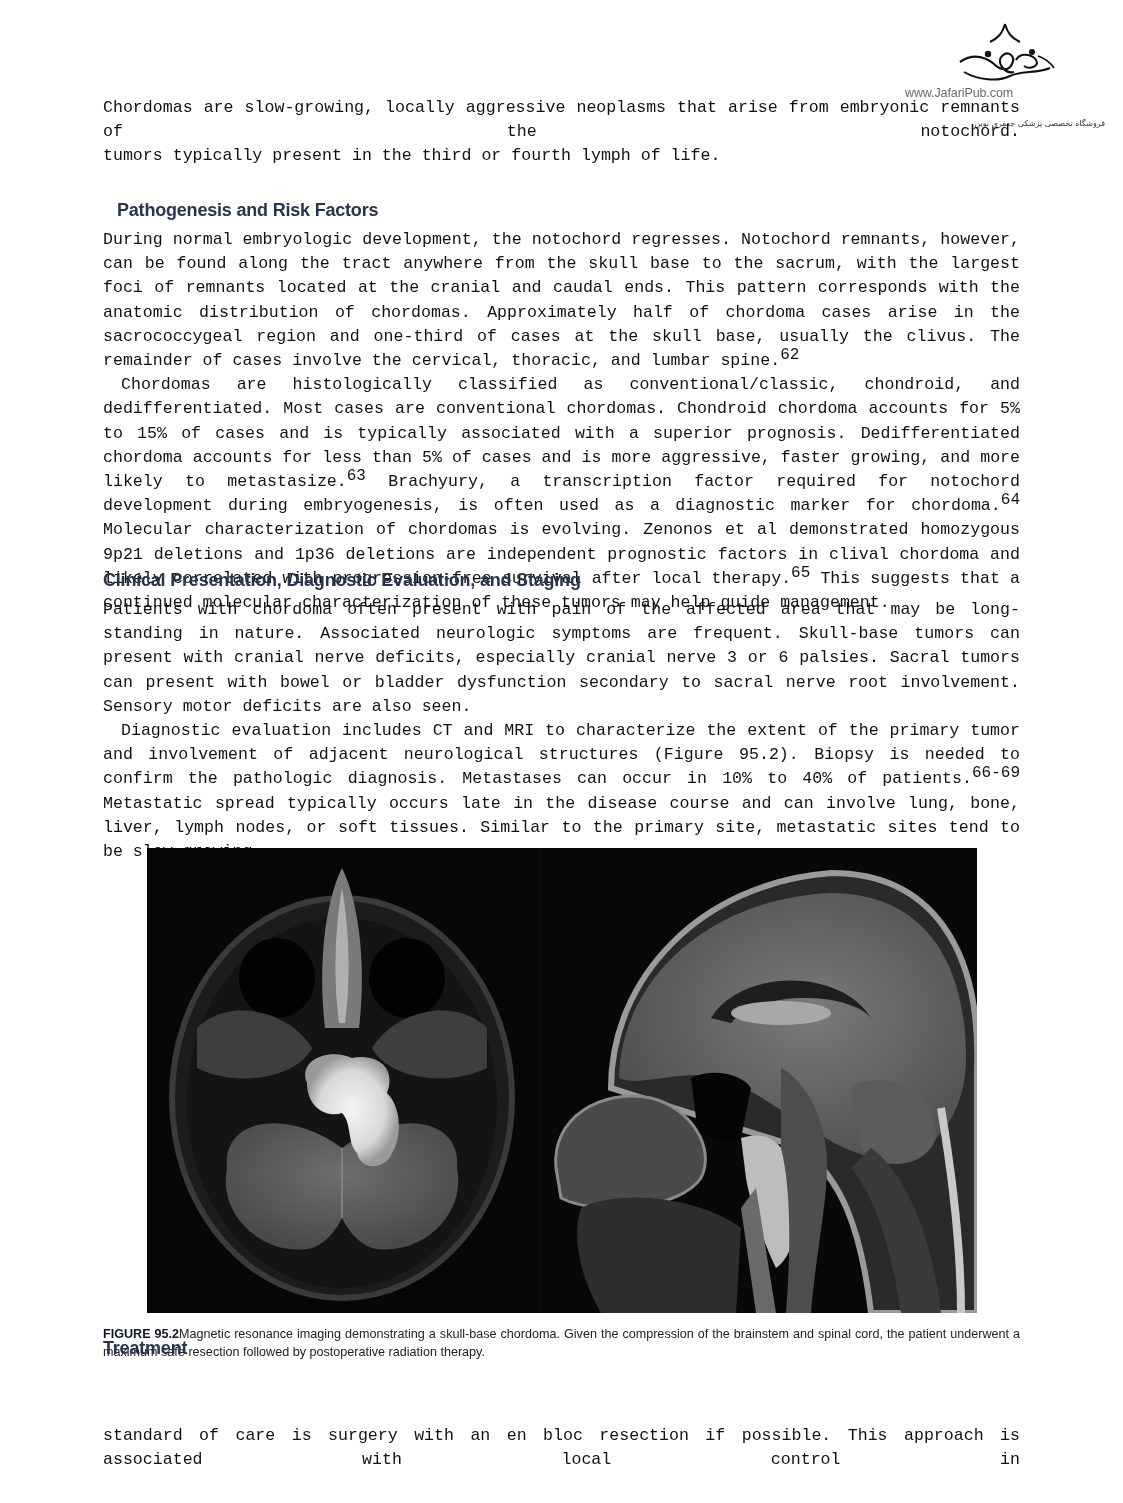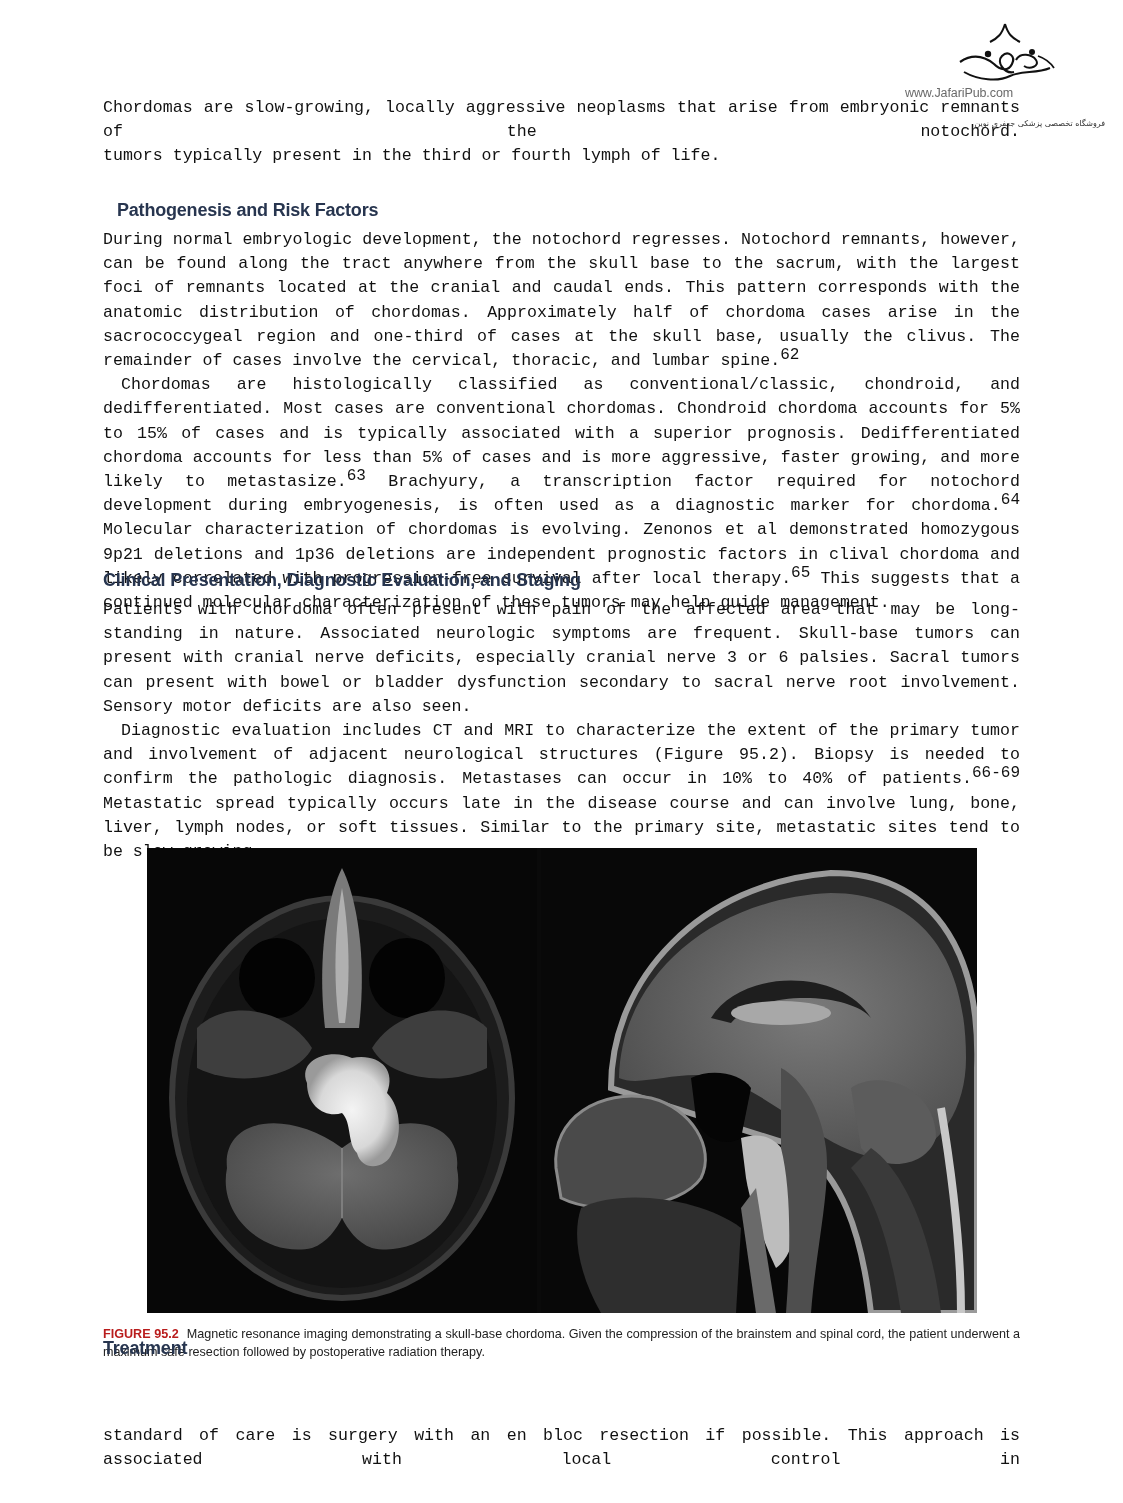--- a/index.html
+++ b/index.html
@@ -15,21 +15,21 @@
   sup { font-size: 16px; line-height: 0; vertical-align: 6px; }
   .sec1 { position: absolute; top: 96px; left: 103px; width: 917px; }
   .sec2h { position: absolute; top: 198px; left: 117px; }
   .sec2 { position: absolute; top: 228px; left: 103px; width: 917px; }
   .sec3h { position: absolute; top: 568px; left: 103px; }
   .sec3 { position: absolute; top: 598px; left: 103px; width: 917px; }
   .figure { position: absolute; left: 147px; top: 848px; width: 830px; height: 465px; background: #0a0a0a; }
   .mri-left { position: absolute; left: 0; top: 0; width: 390px; height: 465px; background: #070707; overflow: hidden; }
   .mri-right { position: absolute; left: 394px; top: 0; width: 436px; height: 465px; background: #080808; overflow: hidden; }
   .caption { position: absolute; left: 103px; top: 1326px; width: 917px; font-family: "Liberation Sans", sans-serif; font-size: 12.6px; line-height: 17.5px; color: #222; text-align: justify; }
-  .fig-label { color: #b91c1c; font-weight: bold; margin-right: 8px; }
+  .fig-label { color: #0f172a; font-weight: bold; margin-right: 0; }
   .sec4h { position: absolute; top: 1336px; left: 103px; }
   .sec4 { position: absolute; top: 1424px; left: 103px; width: 917px; }
   .jl { text-align-last: justify; }
 </style>
 </head>
 <body>
 
 <div class="page">
 
   <div class="logo">

